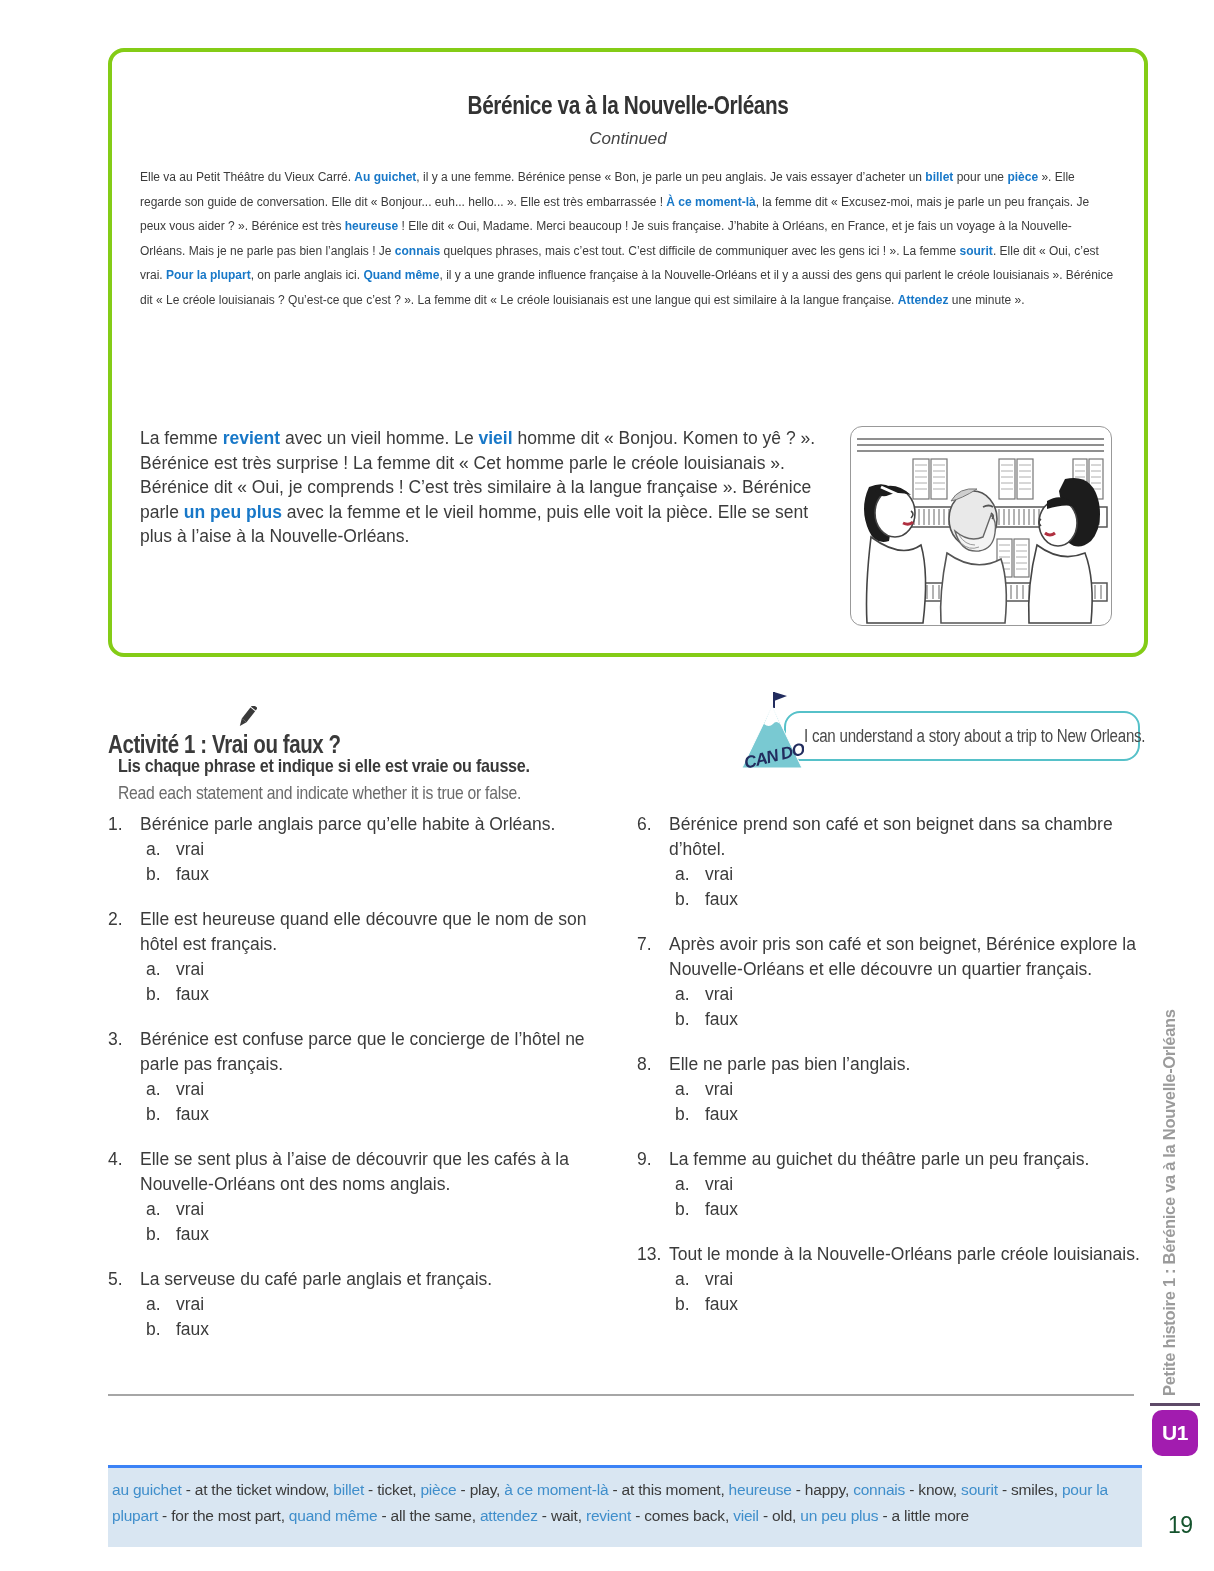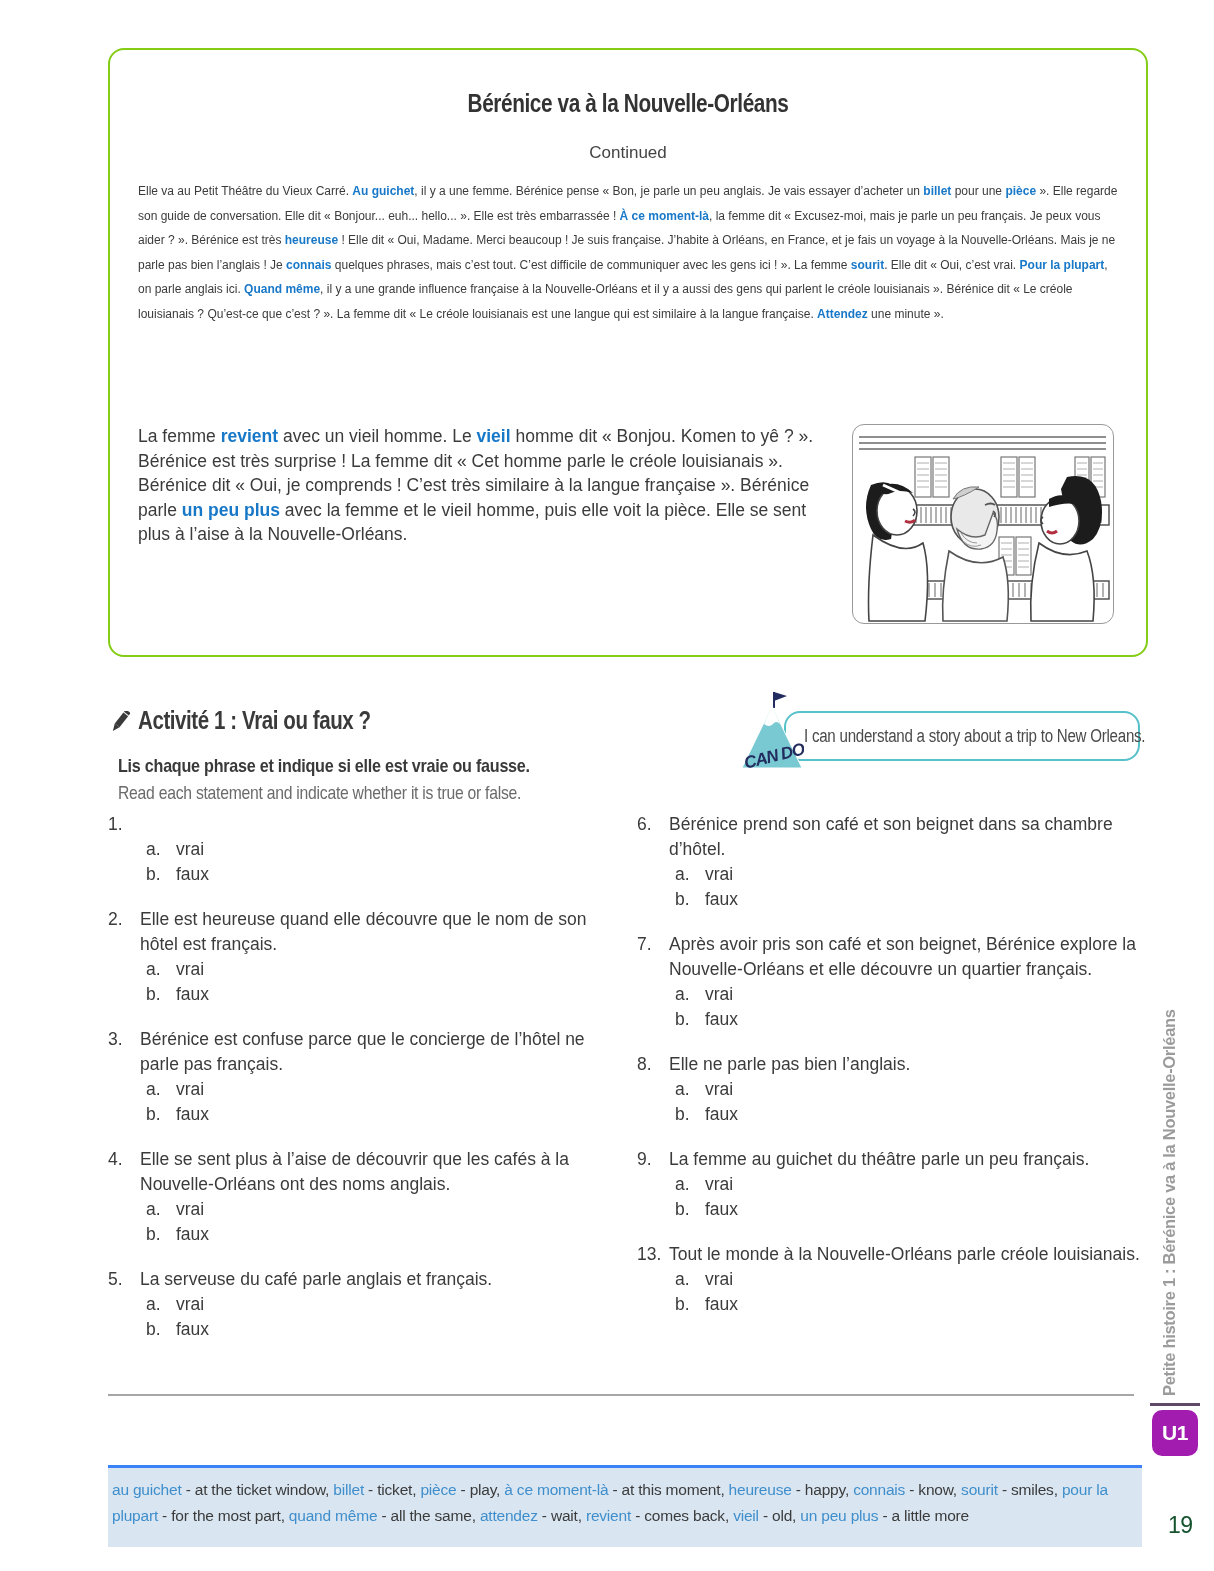--- a/index.html
+++ b/index.html
@@ -4,43 +4,43 @@
 <style>
   * { margin:0; padding:0; box-sizing:border-box; }
   html,body { background:#ffffff; }
   .page {
     position:relative; width:1214px; height:1571px; background:#fff;
     font-family:"Liberation Sans", sans-serif; color:#3b3b3b; overflow:hidden;
   }
   
   .story-box {
     position:absolute; left:108px; top:48px; width:1040px; height:609px;
-    border:2px solid #84cc16; border-radius:16px; background:#fff; overflow:hidden;
+    border:4px solid #84cc16; border-radius:16px; background:#fff; overflow:hidden;
   }
   .story-title {
     margin-top:38px; text-align:center; font-weight:bold; font-size:26px; color:#333;
     transform:scaleX(0.80); letter-spacing:-0.5px;
   }
   .story-subtitle {
-    margin-top:24px; text-align:center; font-size:17px; color:#444;
+    margin-top:8px; text-align:center; font-style:italic; font-size:17px; color:#444;
   }
   .story-p1 {
     margin:16px 28px 0 28px; font-size:12px; line-height:24.5px; color:#3b3b3b;
   }
   .story-p2 {
     position:absolute; left:28px; top:374px; width:700px;
     font-size:17.5px; line-height:24.5px; color:#3b3b3b;
   }
   .hl { color:#1878c8; font-weight:bold; }
   .illustration {
     position:absolute; right:32px; top:374px; width:262px; height:200px;
     border:1.5px solid #999; border-radius:12px; overflow:hidden; background:#fff;
   }
   
-  .activity-header { position:absolute; left:108px; top:706px; display:flex; align-items:flex-end; }
+  .activity-header { position:absolute; left:108px; top:706px; display:flex; align-items:center;flex-direction:column; }
   .pencil { width:22px; height:24px; margin-right:8px; flex:0 0 auto; }
   .activity-title {
     font-weight:bold; font-size:25px; color:#3a3a3a; white-space:nowrap;
     display:inline-block; transform:scaleX(0.82); transform-origin:left center; letter-spacing:-0.5px;
   }
   .instr-fr {
     position:absolute; left:118px; top:755px; font-weight:bold; font-size:19px; color:#3a3a3a;
     white-space:nowrap; transform:scaleX(0.85); transform-origin:left top; letter-spacing:-0.3px;
   }
   .instr-en {
@@ -202,20 +202,21 @@
     <text x="3" y="72" transform="rotate(-14 32 64)" font-size="17" font-style="italic" font-weight="bold" fill="#222c5e" letter-spacing="-1">CAN DO</text>
   </svg>
 
   <div class="instr-fr">Lis chaque phrase et indique si elle est vraie ou fausse.</div>
   <div class="instr-en">Read each statement and indicate whether it is true or false.</div>
 
   <div class="qcol qcol-left">
       <div class="question">
         <div class="qrow">
           <span class="qnum">1.</span>
+          <span class="qtext">Bérénice parle anglais parce qu’elle habite à Orléans.</span>
         </div>
         <div class="opts">
           <div class="opt">
             <span class="olet">a.</span>
             <span>vrai</span>
           </div>
           <div class="opt">
             <span class="olet">b.</span>
             <span>faux</span>
           </div>

